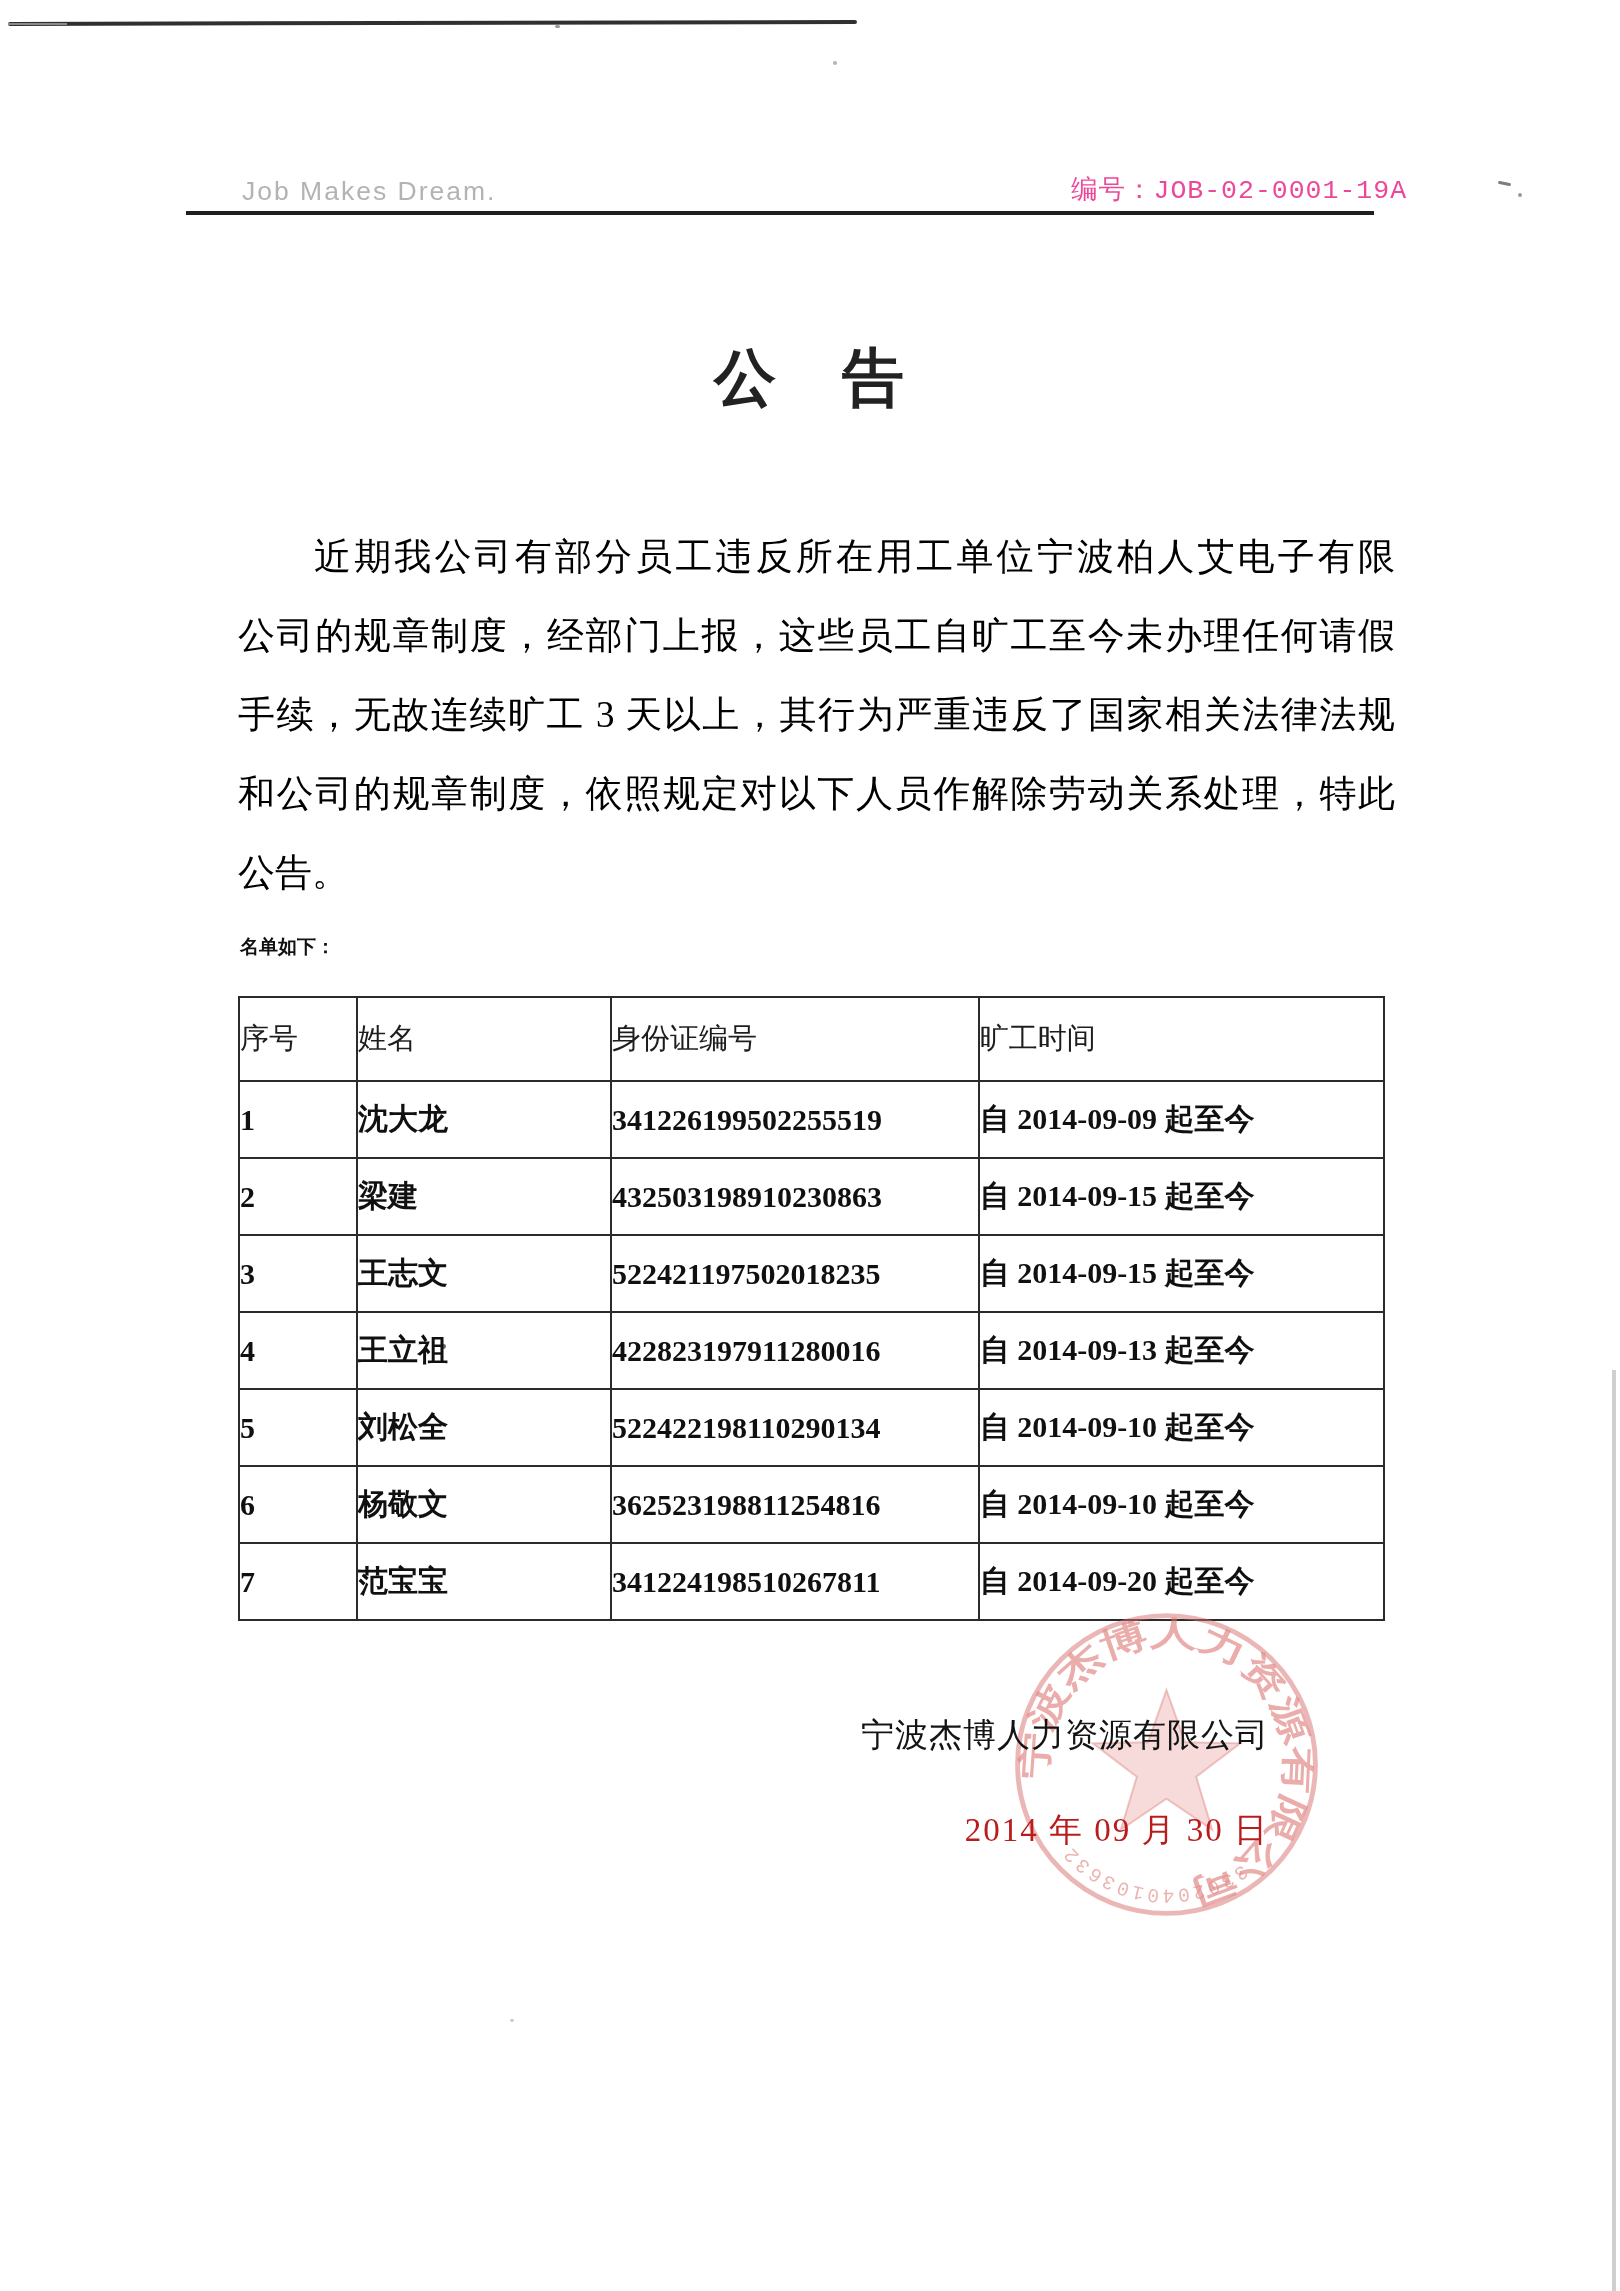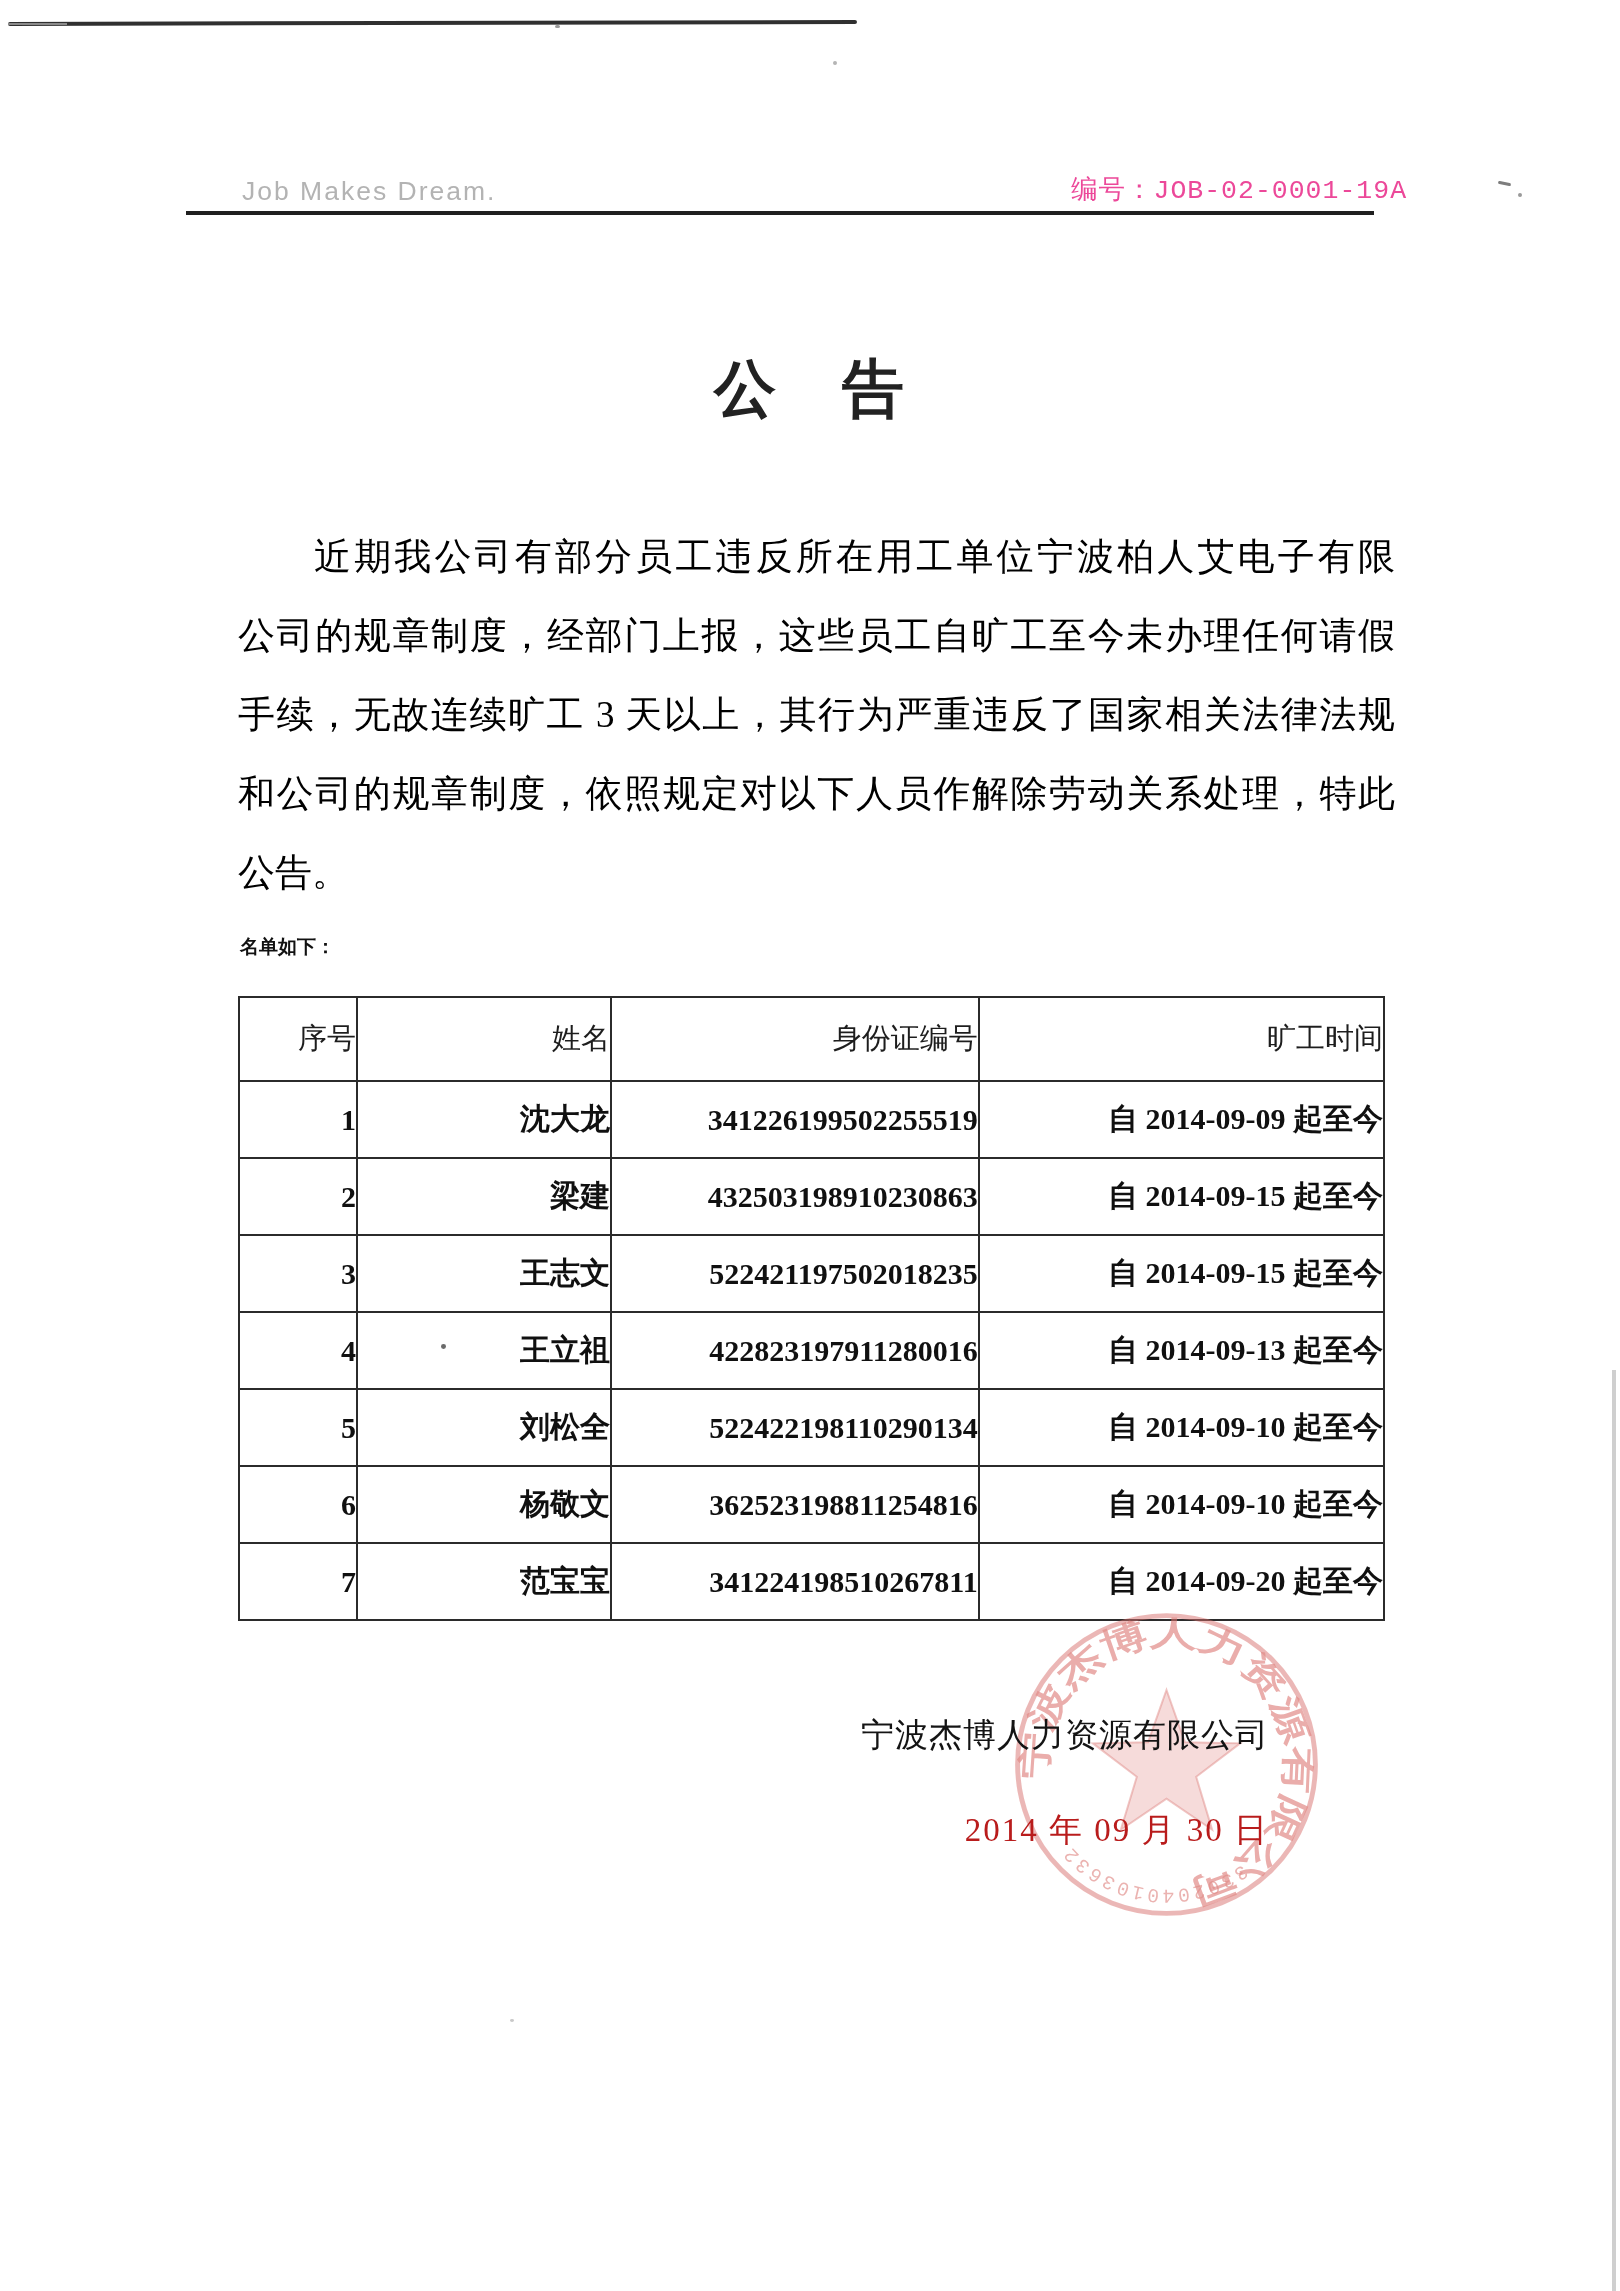--- a/index.html
+++ b/index.html
@@ -29,36 +29,36 @@
   }
   .hdr-docno{
     position:absolute;left:1071px;top:171px;
     font-family:"Liberation Mono","DejaVu Sans Mono",monospace;
     font-size:26.5px;color:#ec4899;letter-spacing:1px;white-space:nowrap;
   }
   .hdr-rule{position:absolute;left:186px;top:211px;width:1188px;height:3.9px;background:#1f1f1f;}
 
   
   .doc-title{
-    position:absolute;left:0;top:347px;width:1620px;text-align:center;
+    position:absolute;left:0;top:336px;width:1620px;text-align:center;
     font-size:62px;font-weight:bold;color:#222222;letter-spacing:2px;
   }
 
   
   .body-block{position:absolute;left:238px;top:517px;width:1157px;font-size:37px;color:#000000;}
   .body-line{height:79px;line-height:79px;text-align:justify;text-align-last:justify;white-space:nowrap;}
   .body-line.first{padding-left:76px;box-sizing:border-box;}
   .body-line.last{text-align:left;text-align-last:left;}
 
   .list-label{position:absolute;left:240px;top:934px;font-size:19px;font-weight:bold;color:#111111;}
 
   
   .roster{position:absolute;left:238px;top:996px;width:1147px;border-collapse:collapse;table-layout:fixed;}
   .roster th,.roster td{
-    border:2.9px solid #2b2b2b;text-align:right;vertical-align:middle;
+    border:2.9px solid #2b2b2b;text-align:left;vertical-align:middle;
     padding:0;overflow:hidden;white-space:nowrap;
   }
   .roster th{height:82px;font-size:29px;font-weight:normal;color:#1d1d1d;}
   .roster td{height:75px;font-size:30px;font-weight:bold;color:#101010;}
 
   
   .sig-block{position:absolute;left:627px;top:1713px;width:642px;text-align:right;z-index:2;}
   .sig-company{font-size:33px;color:#141414;letter-spacing:1px;white-space:nowrap;}
   .sig-date{font-size:33px;color:#b91c1c;margin-top:50px;letter-spacing:2px;white-space:nowrap;}
 

